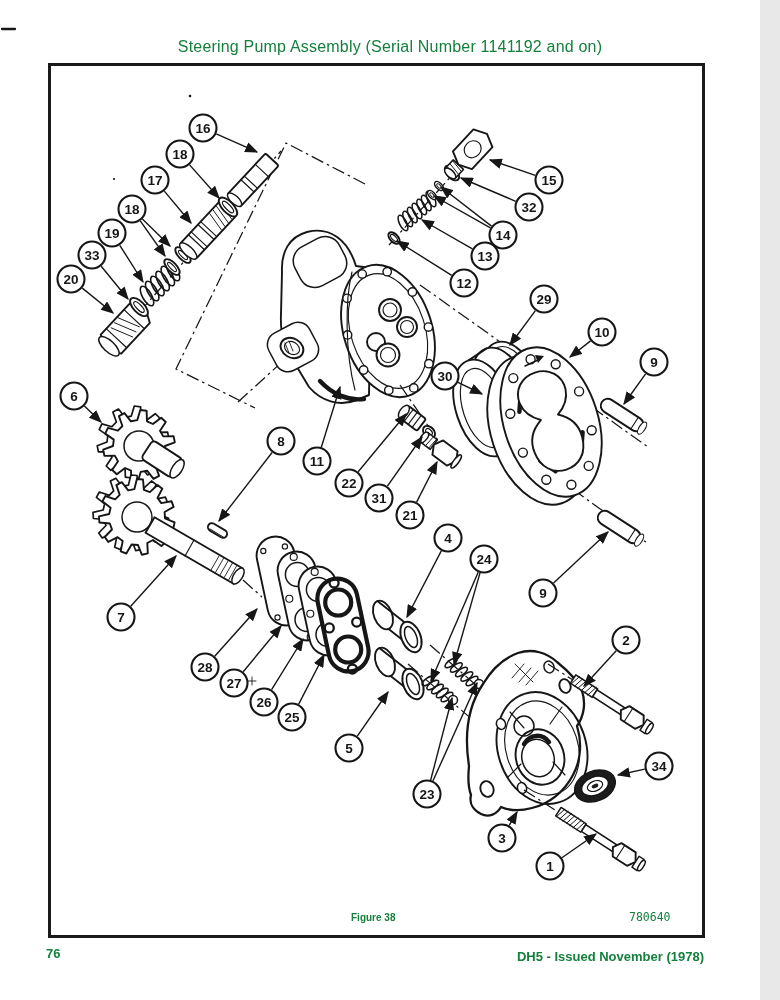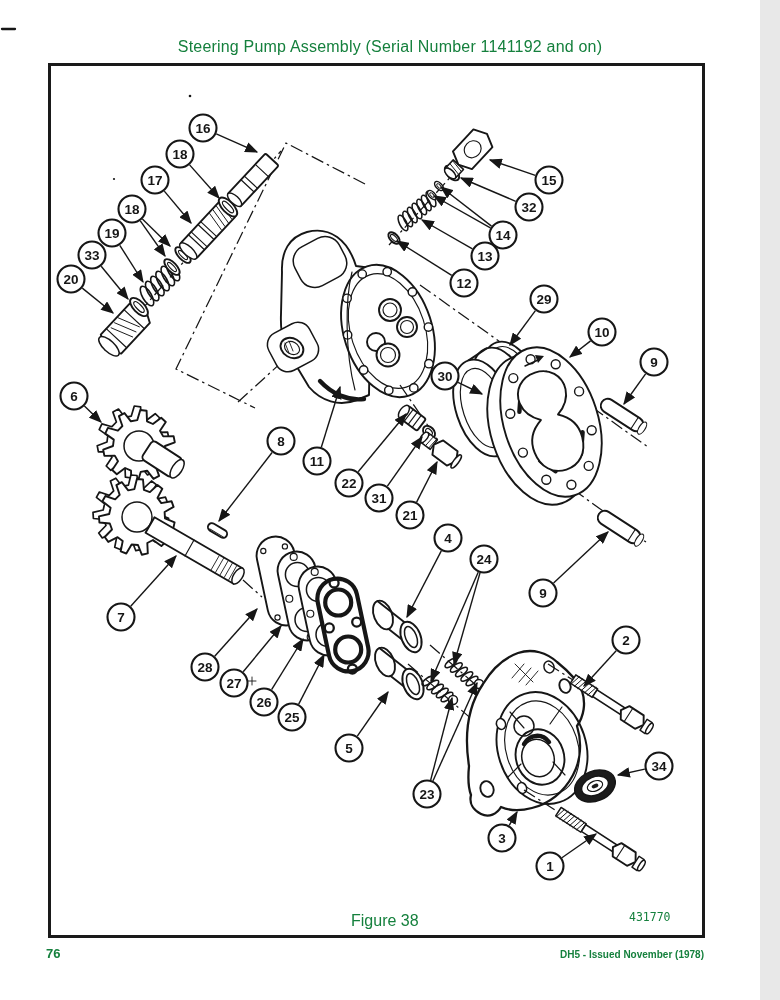--- a/index.html
+++ b/index.html
@@ -3,24 +3,24 @@
 <meta charset="utf-8">
 <style>
   html,body{margin:0;padding:0;background:#e8e8e8}
   .page{position:relative;width:760px;height:1000px;background:#fff;
         font-family:"Liberation Sans",sans-serif;color:#15803d;overflow:hidden}
   .title{position:absolute;top:38px;left:0;width:780px;text-align:center;
          font-size:16px;letter-spacing:.2px;white-space:nowrap}
   .figbox{position:absolute;left:48px;top:63px;width:657px;height:875px;
           border:3px solid #1a1a1a;box-sizing:border-box}
   svg.art{position:absolute;left:0;top:0}
-  .figlabel{position:absolute;left:351px;top:912px;font-size:16px;font-weight:normal}
+  .figlabel{position:absolute;left:351px;top:912px;font-size:10px;font-weight:bold}
   .figcode{position:absolute;left:629px;top:910px;font-family:"DejaVu Sans Mono",monospace;font-size:11.5px}
   .pagenum{position:absolute;left:46px;top:946px;font-size:13px;font-weight:bold}
-  .issue{position:absolute;left:0;top:949px;width:704px;text-align:right;font-size:10px;font-weight:bold}
+  .issue{position:absolute;left:0;top:949px;width:704px;text-align:right;font-size:13px;font-weight:bold}
 
   
   .s2 {fill:none;stroke:#161616;stroke-width:1.9;stroke-linecap:round;stroke-linejoin:round}
   .s22{fill:none;stroke:#161616;stroke-width:2.3;stroke-linecap:round;stroke-linejoin:round}
   .s15{fill:none;stroke:#161616;stroke-width:1.5;stroke-linecap:round;stroke-linejoin:round}
   .s11{fill:none;stroke:#161616;stroke-width:1.15;stroke-linecap:round;stroke-linejoin:round}
   .s09{fill:none;stroke:#161616;stroke-width:.9;stroke-linecap:round}
   .s4 {fill:none;stroke:#161616;stroke-width:4.4;stroke-linecap:round}
   .g5 {fill:none;stroke:#161616;stroke-width:4.2;stroke-linejoin:round}
   .dd {fill:none;stroke:#161616;stroke-width:1.25;stroke-dasharray:13 4 2.5 4;stroke-linecap:butt}
@@ -612,16 +612,16 @@
         </g>
         <g>
           <line x1="644.8" y1="769.1" x2="618" y2="775" stroke="#161616" stroke-width="1.4" marker-end="url(#ah)"></line>
           <circle cx="659" cy="766" r="13.5" fill="#fff" stroke="#161616" stroke-width="2.1"></circle>
           <text x="659" y="770.6" text-anchor="middle" fill="#161616" font-family="&quot;Liberation Sans&quot;, sans-serif" font-size="13.5" font-weight="bold">34</text>
         </g>
       </g>
   </svg>
 
   <div class="figlabel">Figure 38</div>
-  <div class="figcode">431770</div>
+  <div class="figcode">780640</div>
   <div class="pagenum">76</div>
   <div class="issue">DH5 - Issued November (1978)</div>
 </div>
 
 </body></html>

